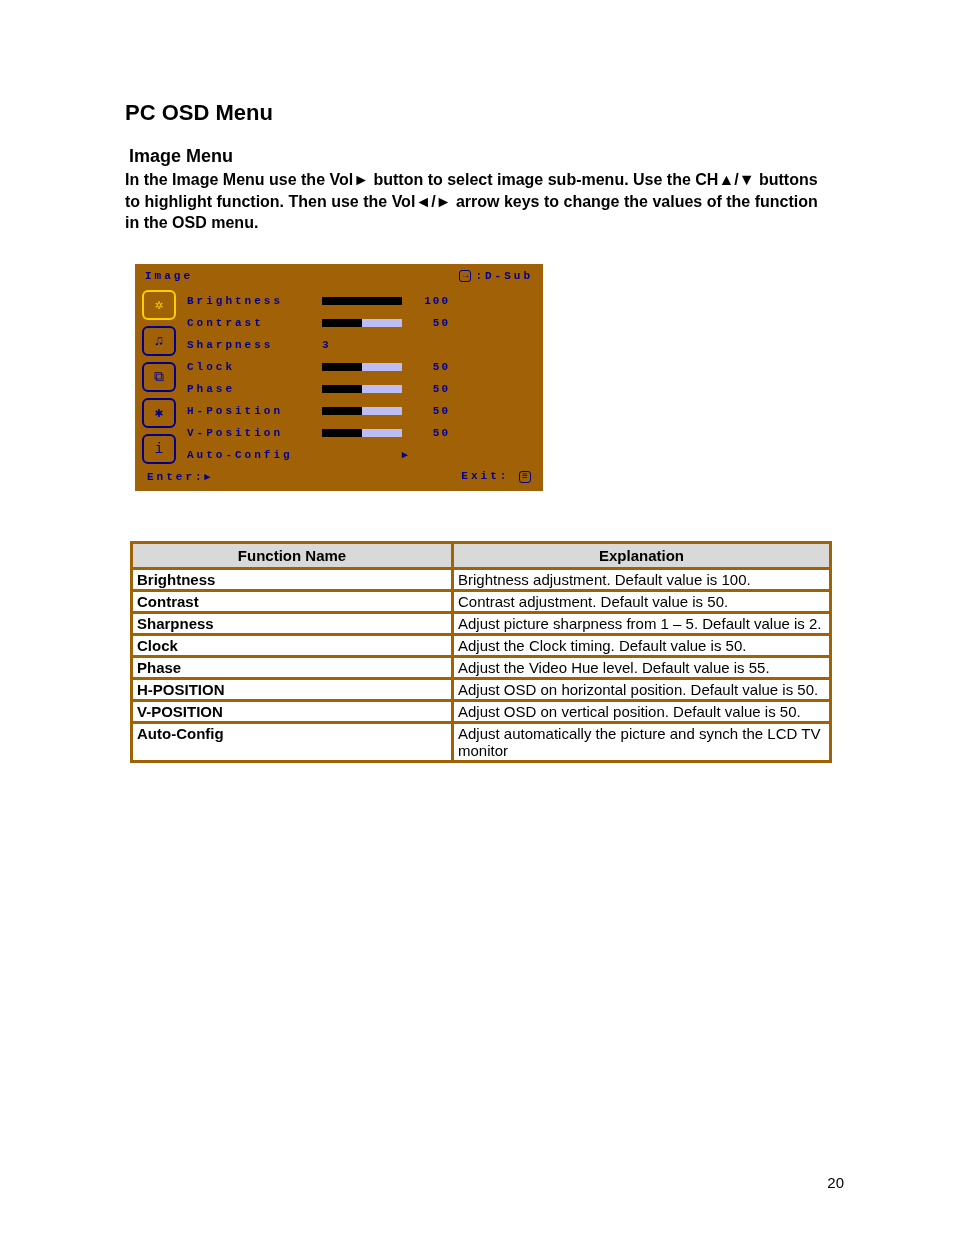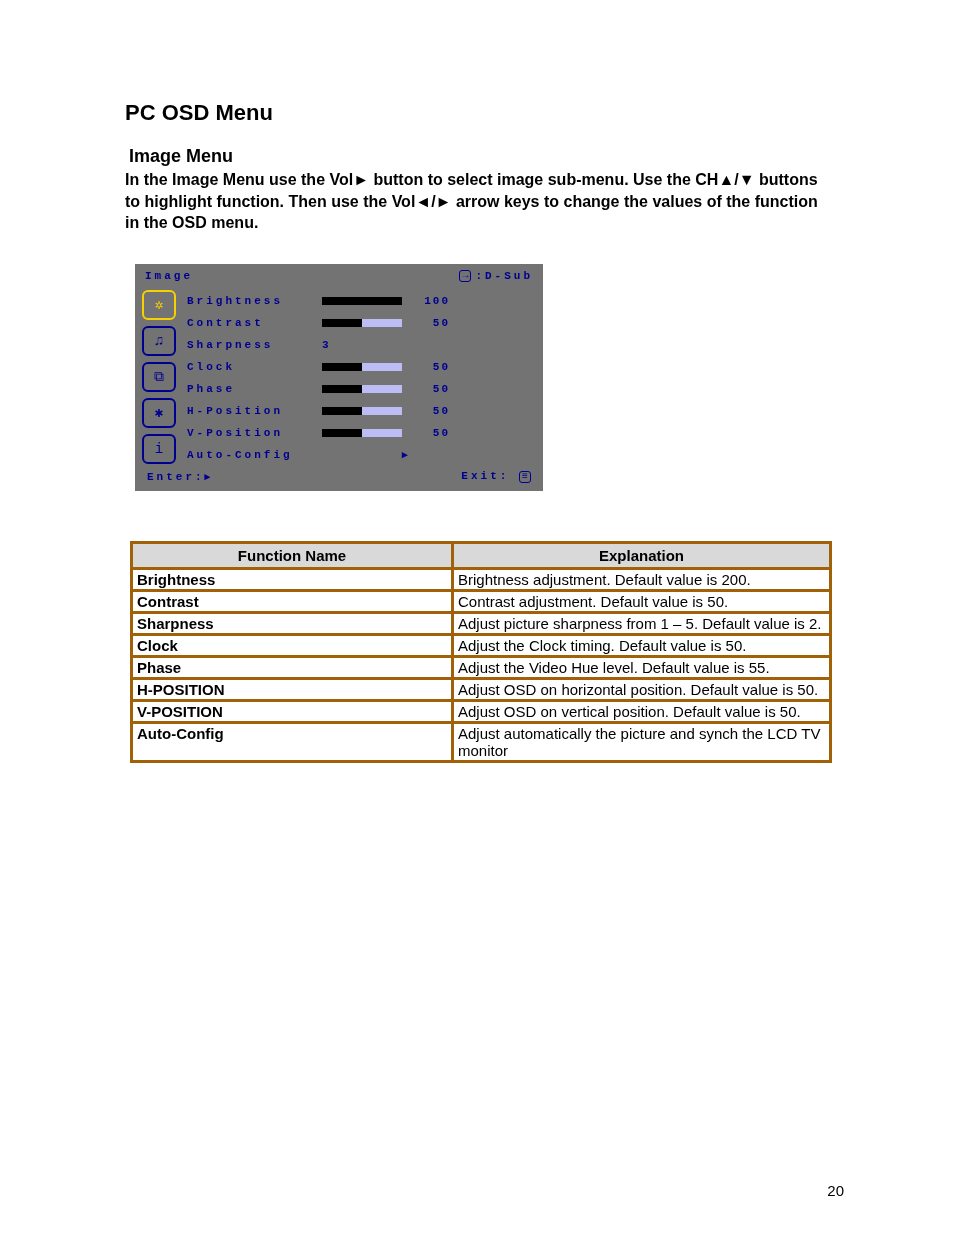--- a/index.html
+++ b/index.html
@@ -25,21 +25,21 @@
   p.intro {
     margin: 0 0 30px 0;
     line-height: 1.35;
     font-size: 16px;
     font-weight: bold;
   }
 
   
   .osd {
     width: 408px;
-    background: #737373;
+    background: #a16207;
     color: #000090;
     font-family: "Courier New", monospace;
     font-size: 11px;
     letter-spacing: 3px;
     margin: 0 0 50px 10px;
     padding-bottom: 6px;
   }
   .osd-header {
     display: flex;
     justify-content: space-between;
@@ -273,21 +273,21 @@
 <table class="func">
   <thead>
     <tr>
       <th>Function Name</th>
       <th>Explanation</th>
     </tr>
   </thead>
   <tbody id="func-body">
       <tr>
         <td class="fn">Brightness</td>
-        <td>Brightness adjustment. Default value is 200.</td>
+        <td>Brightness adjustment. Default value is 100.</td>
       </tr>
       <tr>
         <td class="fn">Contrast</td>
         <td>Contrast adjustment. Default value is 50.</td>
       </tr>
       <tr>
         <td class="fn">Sharpness</td>
         <td>Adjust picture sharpness from 1 – 5. Default value is 2.</td>
       </tr>
       <tr>
@@ -306,13 +306,13 @@
         <td class="fn">V-POSITION</td>
         <td>Adjust OSD on vertical position. Default value is 50.</td>
       </tr>
       <tr>
         <td class="fn">Auto-Config</td>
         <td>Adjust automatically the picture and synch the LCD TV monitor</td>
       </tr>
     </tbody>
 </table>
 
-<div class="page-num" style="right:110px; bottom:36px;margin-left:41px;">20</div>
+<div class="page-num" style="right:110px; bottom:44px;margin-left:41px;">20</div>
 
 </body></html>

